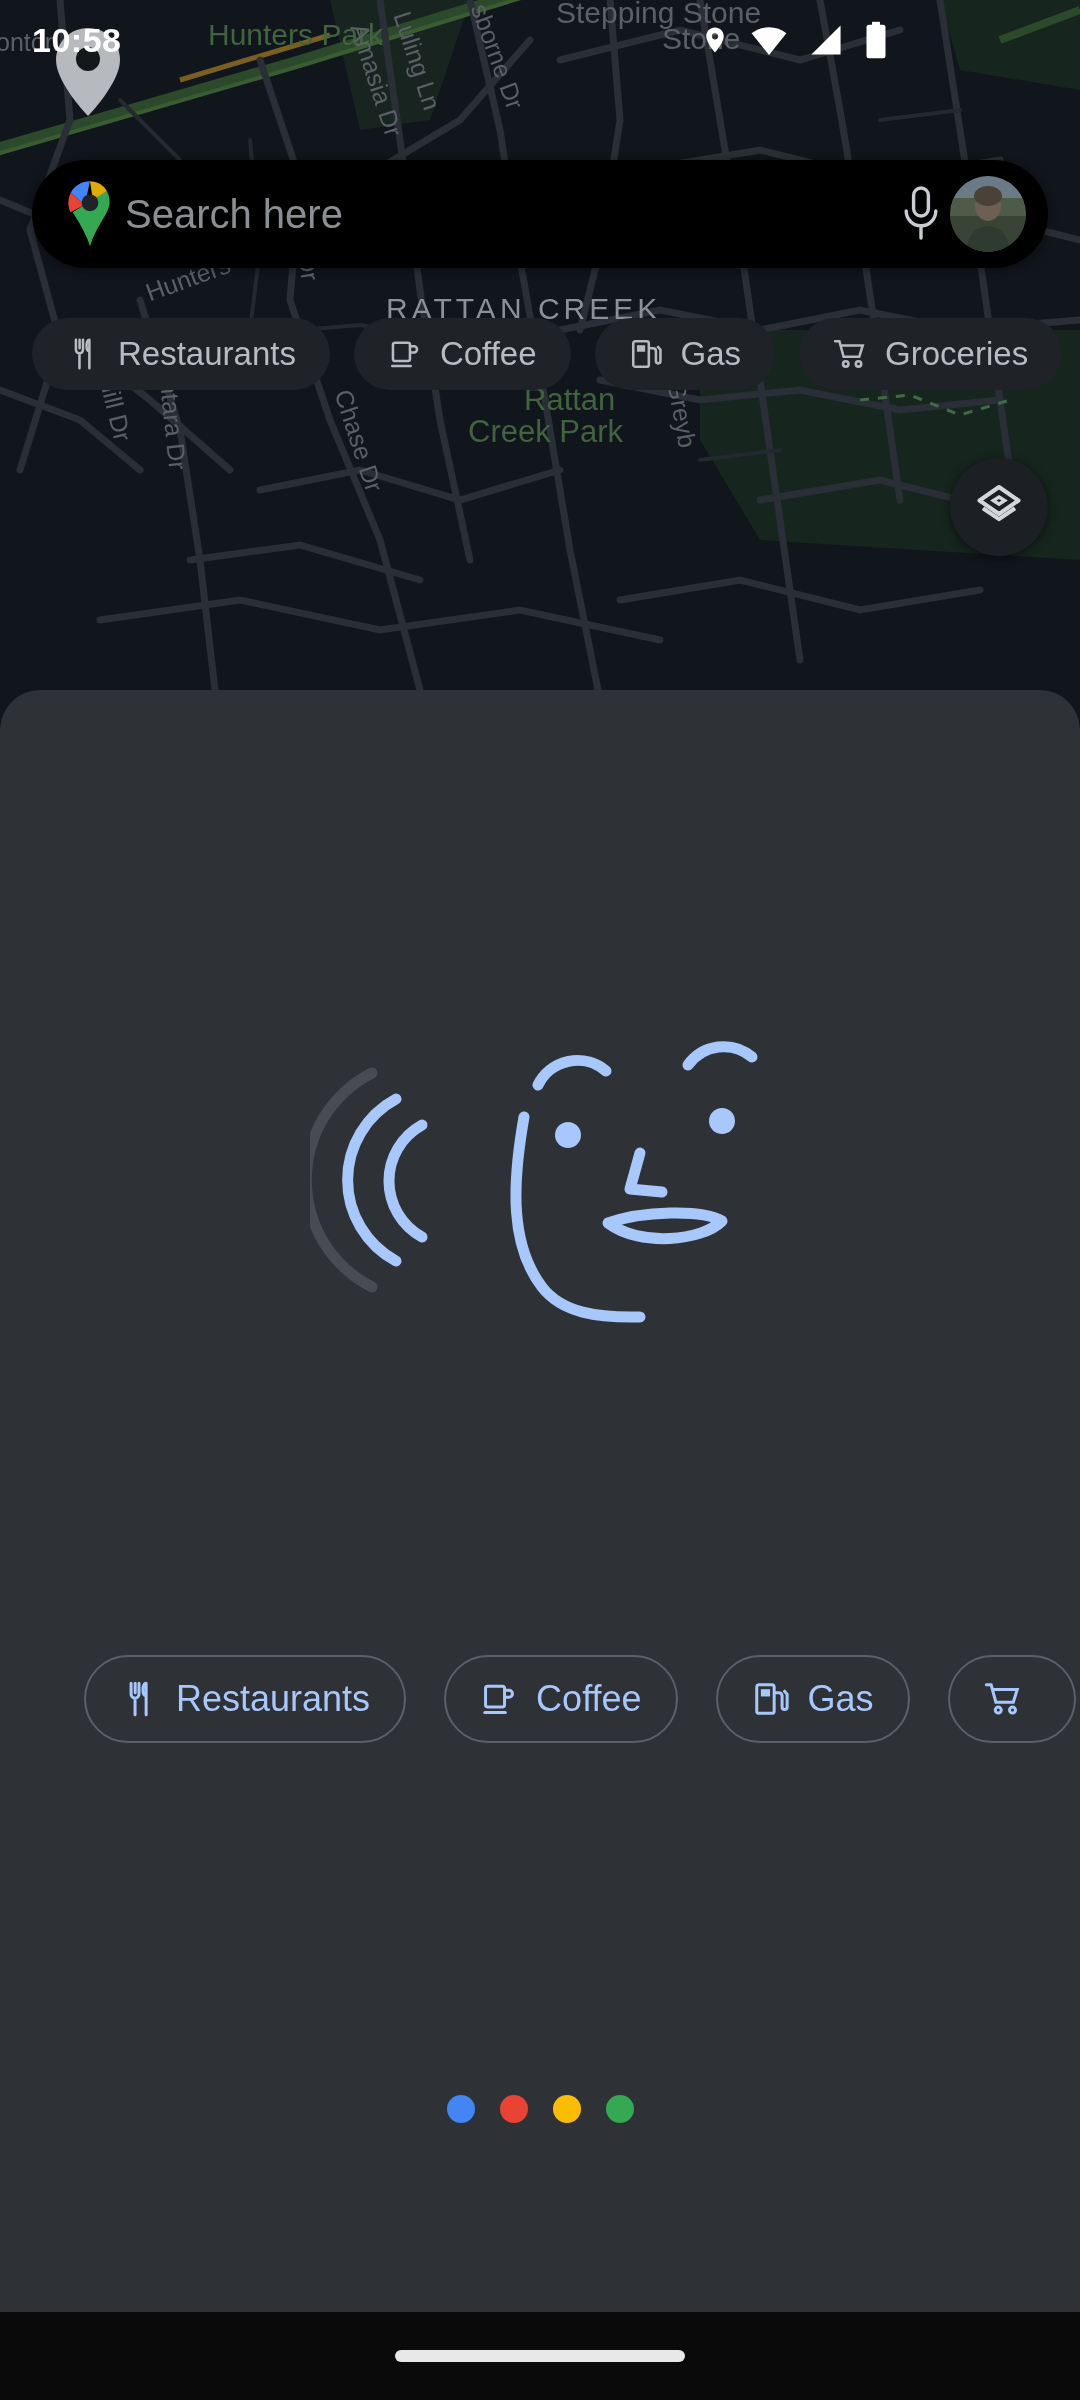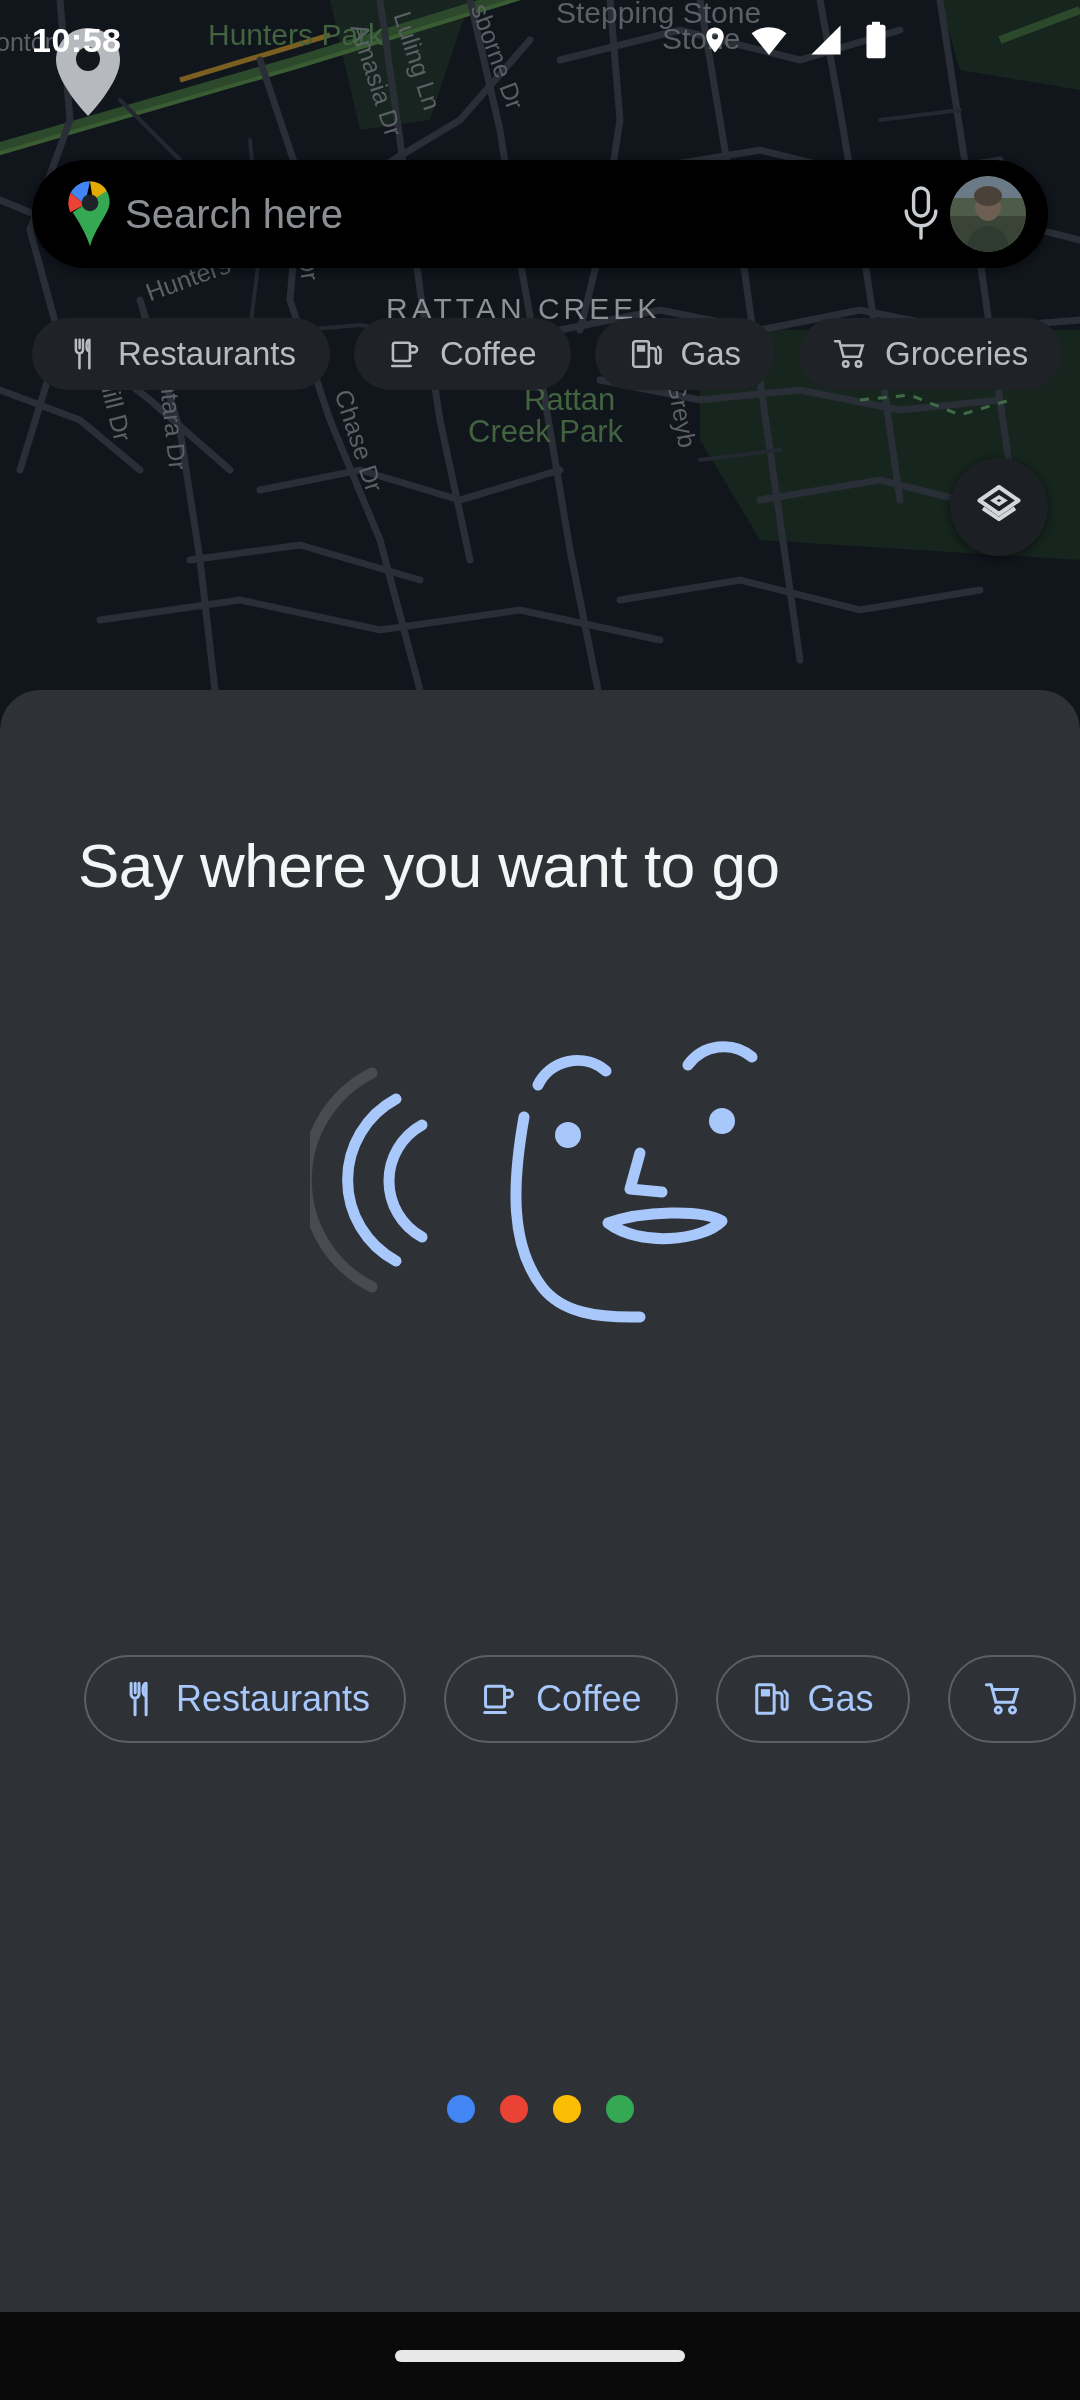--- a/index.html
+++ b/index.html
@@ -294,21 +294,20 @@
   <div id="layersbtn">
     <svg width="52" height="52" viewBox="0 0 24 24">
       <path d="M12 2.8L21 9l-9 6.2L3 9l9-6.2z" fill="none" stroke="#d4d7da" stroke-width="1.9" stroke-linejoin="round"></path>
       <path d="M12 7.4L14.6 9 12 10.7 9.4 9 12 7.4z" fill="none" stroke="#d4d7da" stroke-width="1.6"></path>
       <path d="M4.6 12.6L12 17.6l7.4-5" fill="none" stroke="#d4d7da" stroke-width="1.9" stroke-linejoin="round"></path>
     </svg>
   </div>
 
   <div id="panel">
 
-    <div id="panel-title">Say where you want to go</div>
 
     <div id="voice-illustration">
       <svg width="460" height="330" viewBox="0 0 460 330">
         <g fill="none" stroke-linecap="round">
 
           <path d="M62 48 A120 120 0 0062 262" stroke="#484b52" stroke-width="11"></path>
           <path d="M86 74 A92 92 0 0086 236" stroke="#a8c7fa" stroke-width="11"></path>
           <path d="M112 100 A64 64 0 01112 212" stroke="#a8c7fa" stroke-width="11" transform="translate(224,312) rotate(180)"></path>
 
           <path d="M214 92 C202 160 200 220 232 262 C252 288 288 293 330 292" stroke="#a8c7fa" stroke-width="11"></path>

